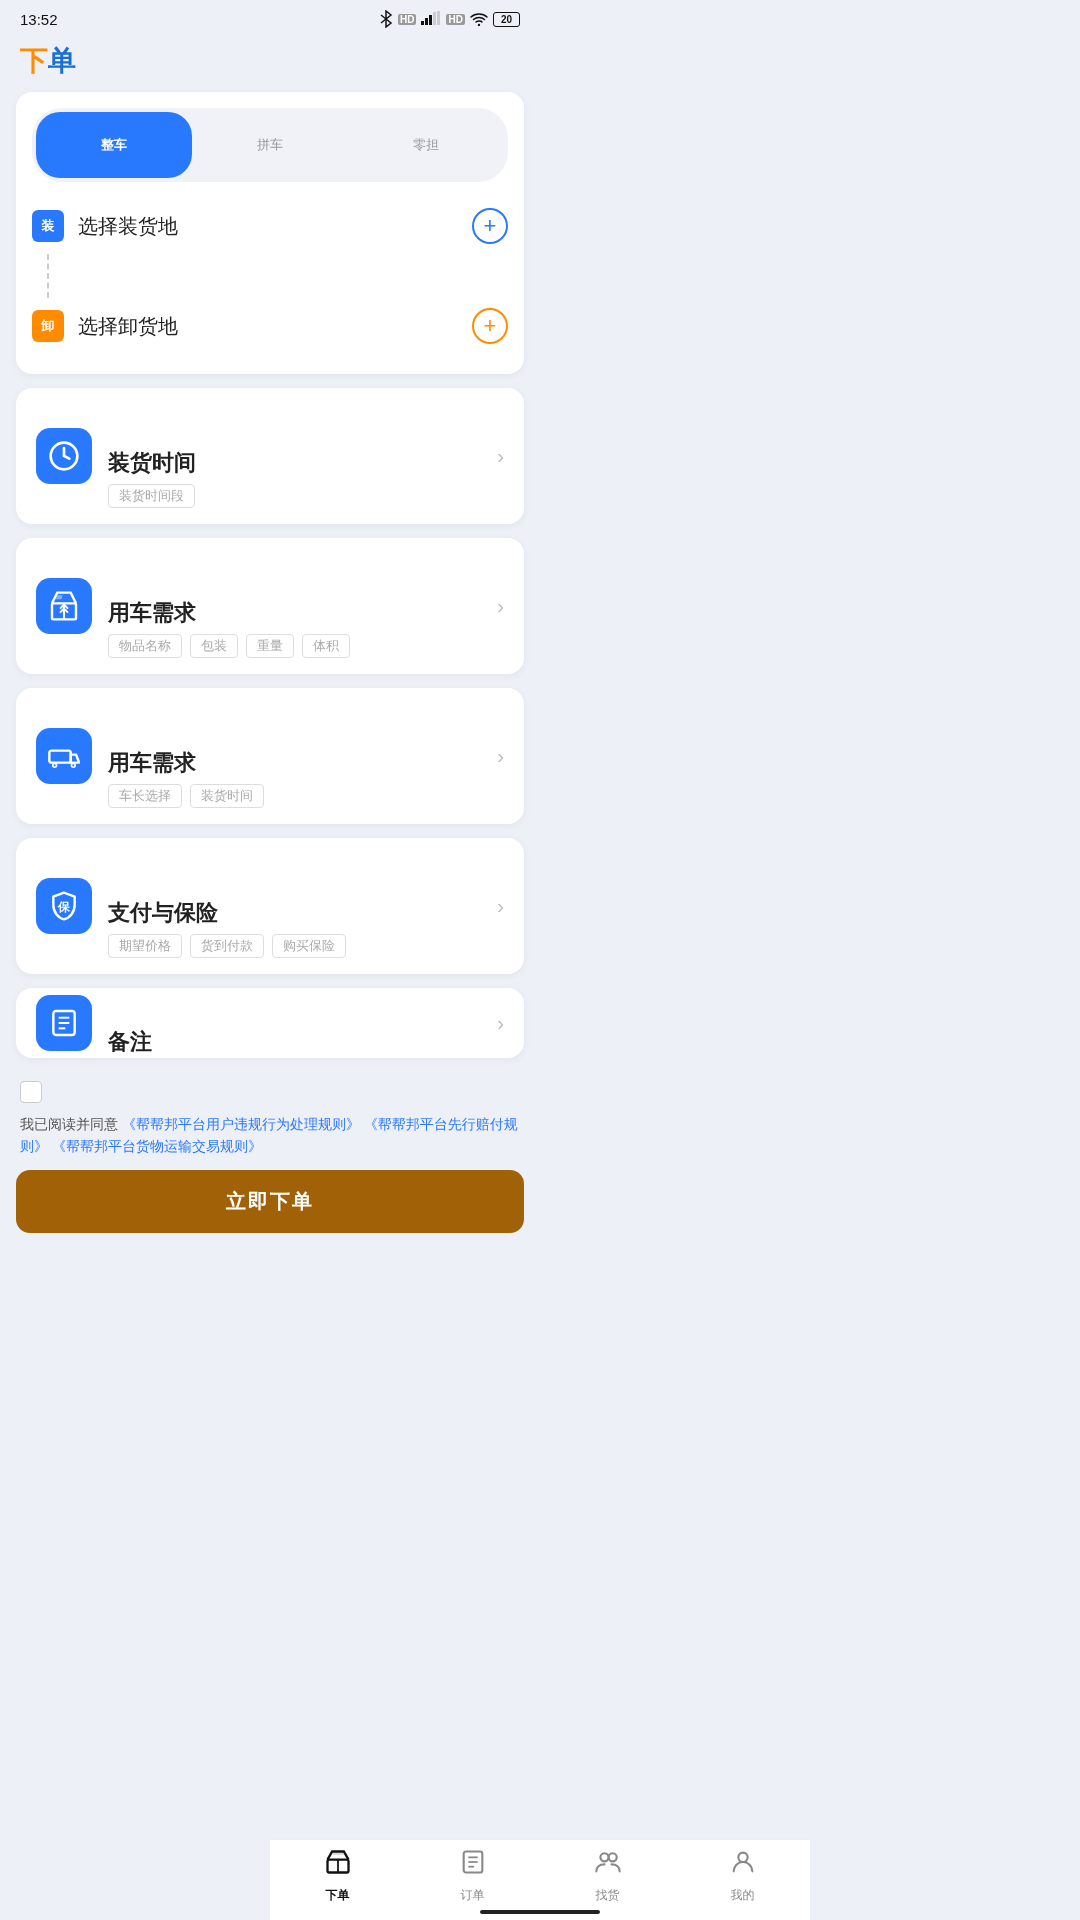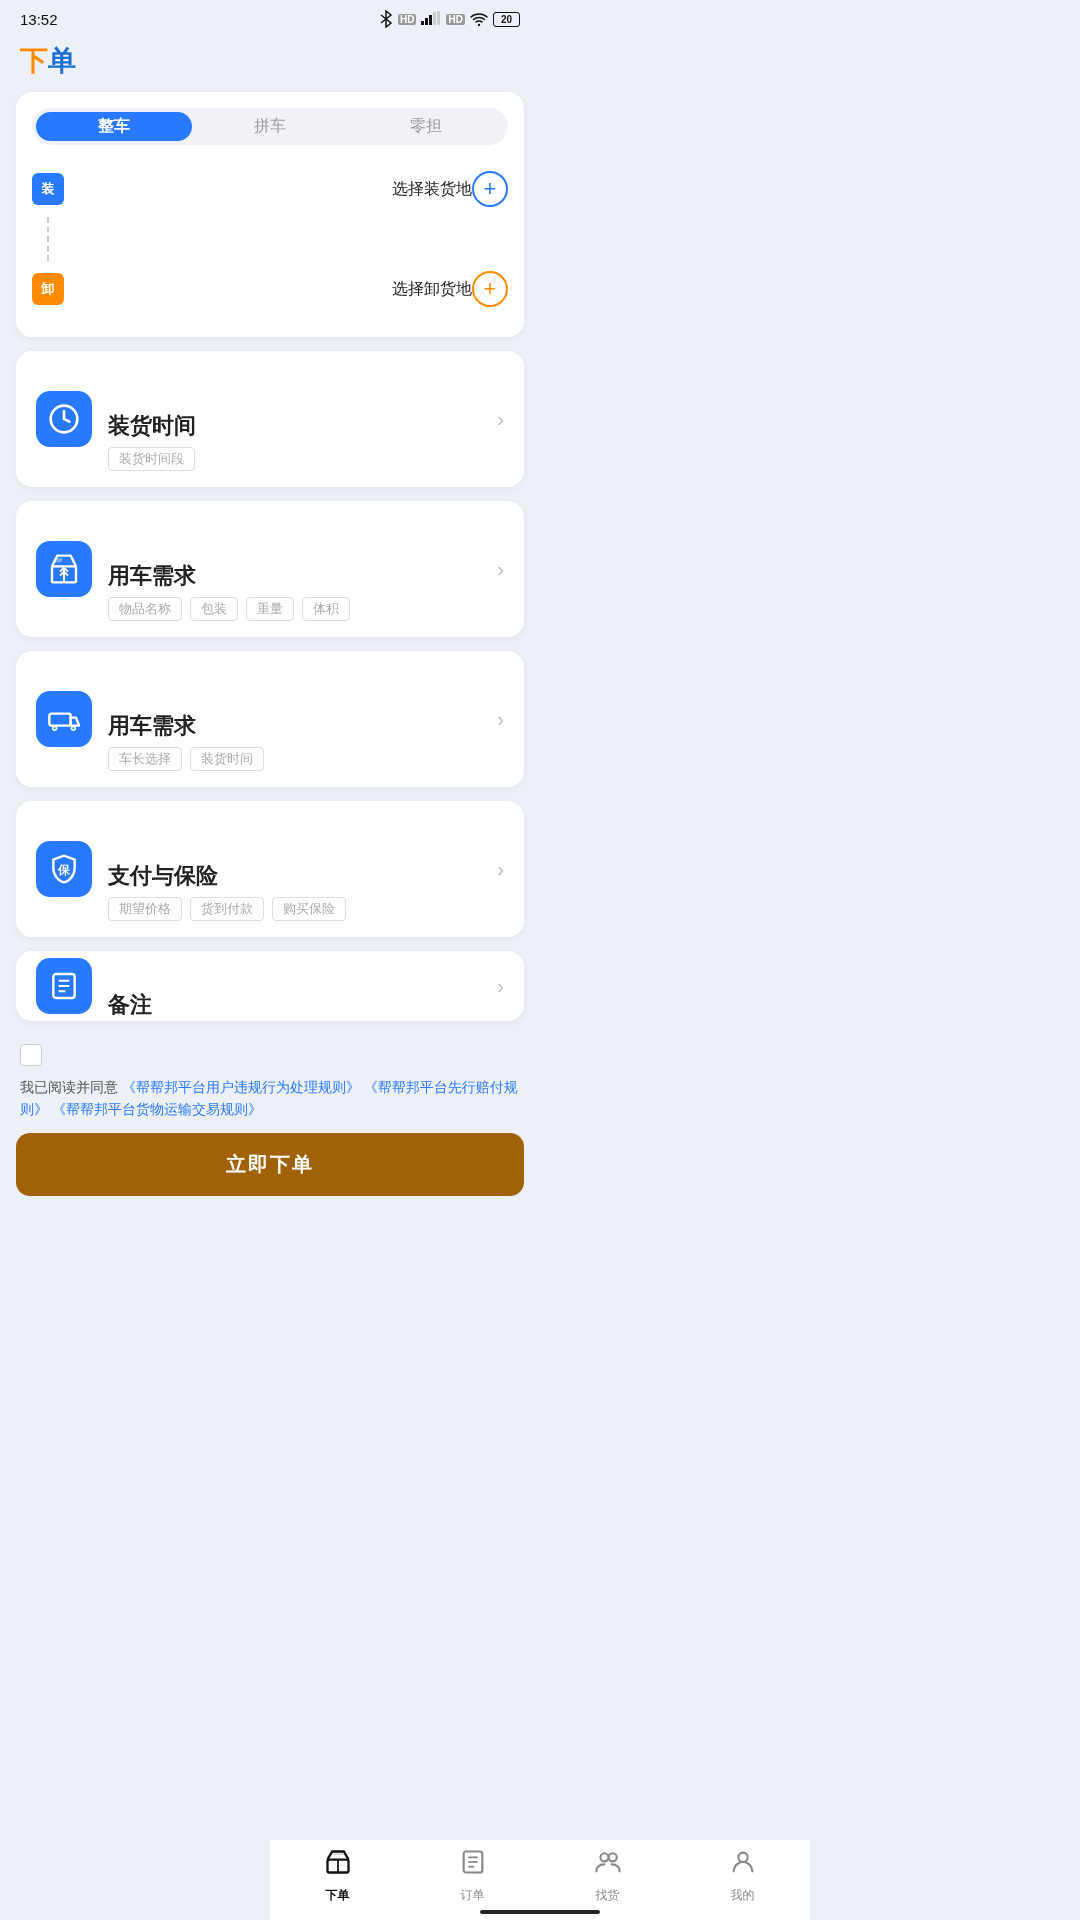--- a/index.html
+++ b/index.html
@@ -64,23 +64,23 @@
     .tab-selector {
       display: flex;
       background: #f0f2f8;
       border-radius: 30px;
       padding: 4px;
       margin-bottom: 8px;
     }
     .tab-item {
       flex: 1;
       text-align: center;
-      padding: 4px 0;
+      padding: 24px 0;
       border-radius: 24px;
-      font-size: 16px;
+      font-size: 13px;
       font-weight: 500;
       cursor: pointer;
       color: #999;
     }
     .tab-item.active {
       background: #2979ff;
       color: #fff;
       font-weight: 600;
     }
 
@@ -103,24 +103,23 @@
       font-size: 13px;
       font-weight: 600;
       color: #fff;
       margin-right: 14px;
       flex-shrink: 0;
     }
     .badge-blue { background: #2979ff; }
     .badge-orange { background: #ff8c00; }
     .location-label {
       flex: 1;
-      font-size: 16px;
+      font-size: 20px;
       font-weight: 500;
       color: #222;
-      text-align: right;
     }
     .add-btn {
       width: 36px;
       height: 36px;
       border-radius: 50%;
       border: 2px solid #2979ff;
       display: flex;
       align-items: center;
       justify-content: center;
       color: #2979ff;

